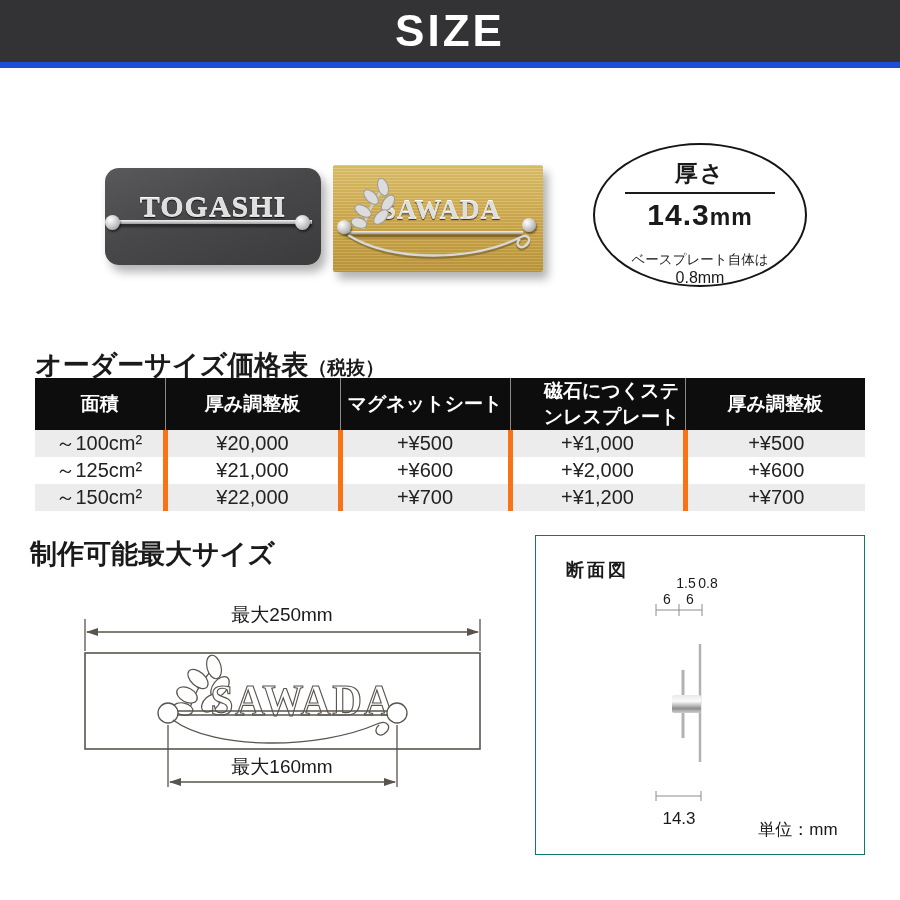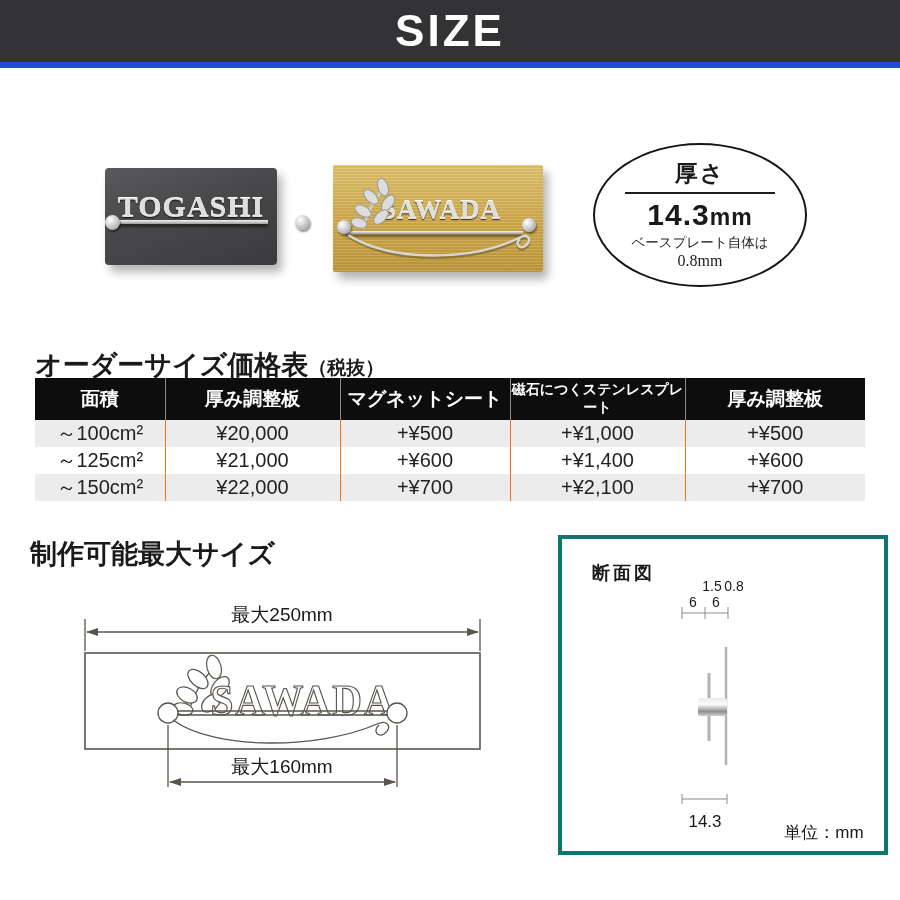--- a/index.html
+++ b/index.html
@@ -6,22 +6,22 @@
   body { background:#fff; font-family:"Liberation Sans", sans-serif; color:#1a1a1a; }
   .page { position:relative; width:900px; height:900px; background:#ffffff; overflow:hidden; }
 
   
   .topbar { position:absolute; left:0; top:0; width:900px; height:68px; background:#333336;
             border-bottom:6px solid #1d4ed8; display:flex; align-items:center; justify-content:center; }
   .topbar-title { color:#ffffff; font-size:44px; font-weight:700; letter-spacing:3px; }
 
   
   .plate { position:absolute; box-shadow:5px 7px 10px rgba(0,0,0,0.30); }
-  .plate-dark { left:105px; top:168px; width:172px; height:97px;
-      background:linear-gradient(160deg,#59595b 0%,#48484a 45%,#3b3b3d 100%); border-radius:4px; }
+  .plate-dark { left:105px; top:168px; width:216px; height:97px;
+      background:linear-gradient(160deg,#59595b 0%,#48484a 45%,#3b3b3d 100%); border-radius:14px; }
   .plate-gold { left:333px; top:165px; width:210px; height:107px; border-radius:2px;
       background:repeating-linear-gradient(180deg, rgba(255,255,255,0.10) 0 1px, rgba(0,0,0,0.05) 1px 3px),
                  linear-gradient(180deg,#e0c46e 0%,#d1ab4d 55%,#c09a3d 100%); }
   .metal-serif { font-family:"Liberation Serif", serif; font-weight:700; color:#dedede;
       text-shadow:0 -1px 0 #ffffff, 0 1px 1px rgba(0,0,0,0.75); letter-spacing:1px; }
   .plate-dark .plate-name { position:absolute; left:0; right:0; top:22px; text-align:center; font-size:30px; }
   .mount-bar { position:absolute; height:4px; background:linear-gradient(180deg,#f5f5f5,#9b9b9b);
       box-shadow:0 3px 3px rgba(0,0,0,0.5); }
   .plate-dark .mount-bar { left:7px; right:9px; top:52px; }
   .mount-dot { position:absolute; width:15px; height:15px; border-radius:50%;
@@ -35,52 +35,52 @@
   .plate-gold .dot-r { left:189px; top:53px; width:14px; height:14px; }
   .gold-orn { position:absolute; left:0; top:0; width:210px; height:107px; }
 
   
   .th-badge { position:absolute; left:593px; top:143px; width:214px; height:144px; background:#fff;
       border:2.5px solid #151515; border-radius:50%; text-align:center; padding-top:13px; }
   .th-title { font-size:23px; font-weight:700; letter-spacing:2px; }
   .th-divider { width:150px; height:2px; background:#1c1c1c; margin:3px auto 4px; }
   .th-value { font-size:30px; font-weight:700; letter-spacing:1px; }
   .th-unit { font-size:23px; font-weight:700;margin-top:12px; }
-  .th-note { font-size:13.5px; margin-top:2px; }
-  .th-note2 { font-size:16px;font-family:Liberation Serif, serif; }
+  .th-note { font-size:13.5px; margin-top:19px; }
+  .th-note2 { font-size:16px; }
 
   
   .price-title { position:absolute; left:35px; top:331px; font-size:27px; font-weight:700;margin-top:16px; }
   .price-title .suffix { font-size:19px; font-weight:700; }
   .price-table { position:absolute; left:35px; top:378px; width:830px; border-collapse:collapse;
       table-layout:fixed; }
   .price-table th { background:#0d0d0d; color:#ffffff; font-size:19px; font-weight:700;
       height:42px; border-left:1px solid #8a8a8a; }
   .price-table th:first-child { border-left:none; }
-  .price-table th.narrow { font-size:14px; }
+  .price-table th.narrow { font-size:19px;padding-left:28px; }
   .price-table td { text-align:center; font-size:20px; height:27px; color:#222;
-      border-left:1px solid #f97316; padding:0; }
+      border-left:5px solid #f97316; padding:0; }
   .price-table td:first-child { border-left:none;margin-top:11px; }
   .price-table tbody tr:nth-child(odd)  { background:#ececec; }
   .price-table tbody tr:nth-child(even) { background:#ffffff; }
 
   
   .maxsize-title { position:absolute; left:30px; top:536px; font-size:27px; font-weight:700; }
   .size-diagram { position:absolute; left:65px; top:595px; }
   .dg-line { stroke:#59544e; stroke-width:1.3; fill:none; }
   .dg-rect { stroke:#59544e; stroke-width:1.6; fill:#ffffff; }
   .dg-arrow { fill:#59544e; }
   .dg-text { font-family:"Liberation Sans", sans-serif; font-size:19px; fill:#1a1a1a; }
   .dg-outline { stroke:#59544e; fill:#ffffff; }
   .dg-serif { font-family:"Liberation Serif", serif; font-weight:700; font-size:44px;
       fill:#ffffff; stroke:#59544e; stroke-width:1.2; letter-spacing:2px; }
 
   
   .cross-box { position:absolute; left:535px; top:535px; width:330px; height:320px;
-      border:4px solid #0f766e; background:#fff;margin-left:23px; }
+      border:1px solid #0f766e; background:#fff; }
   .cs-title { font-family:"Liberation Sans", sans-serif; font-size:18px; font-weight:700;
       letter-spacing:3px; fill:#1a1a1a; }
   .cs-dim { font-family:"Liberation Sans", sans-serif; font-size:14px; fill:#1a1a1a; }
   .cs-big { font-family:"Liberation Sans", sans-serif; font-size:17px; fill:#1a1a1a; }
   .cs-line { stroke:#8c8c8c; stroke-width:1; fill:none; }
 </style>
 </head>
 <body>
 
 <div class="page">
@@ -149,28 +149,28 @@
         <td>～100cm²</td>
         <td>¥20,000</td>
         <td>+¥500</td>
         <td>+¥1,000</td>
         <td>+¥500</td>
       </tr>
       <tr>
         <td>～125cm²</td>
         <td>¥21,000</td>
         <td>+¥600</td>
-        <td>+¥1,400</td>
+        <td>+¥2,000</td>
         <td>+¥600</td>
       </tr>
       <tr>
         <td>～150cm²</td>
         <td>¥22,000</td>
         <td>+¥700</td>
-        <td>+¥2,100</td>
+        <td>+¥1,200</td>
         <td>+¥700</td>
       </tr>
     </tbody>
   </table>
 
   <h2 class="maxsize-title">制作可能最大サイズ</h2>
 
   <svg class="size-diagram" width="435" height="215" viewBox="0 0 435 215">
 
     <text class="dg-text" x="217" y="26" text-anchor="middle">最大250mm</text>

